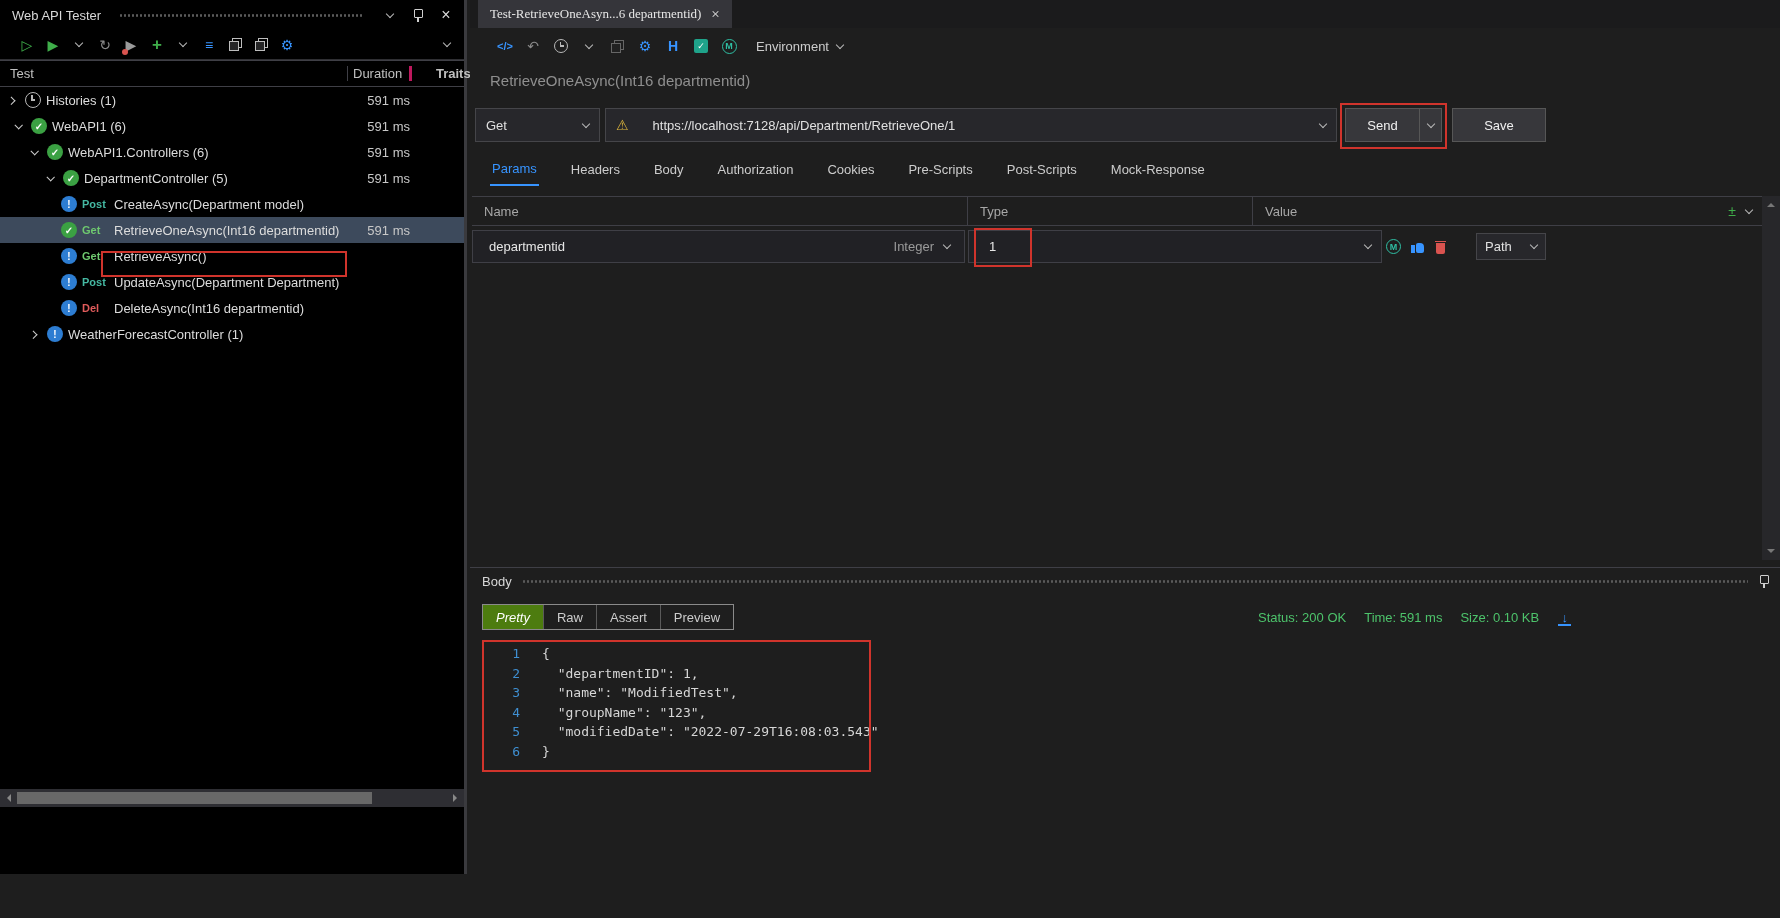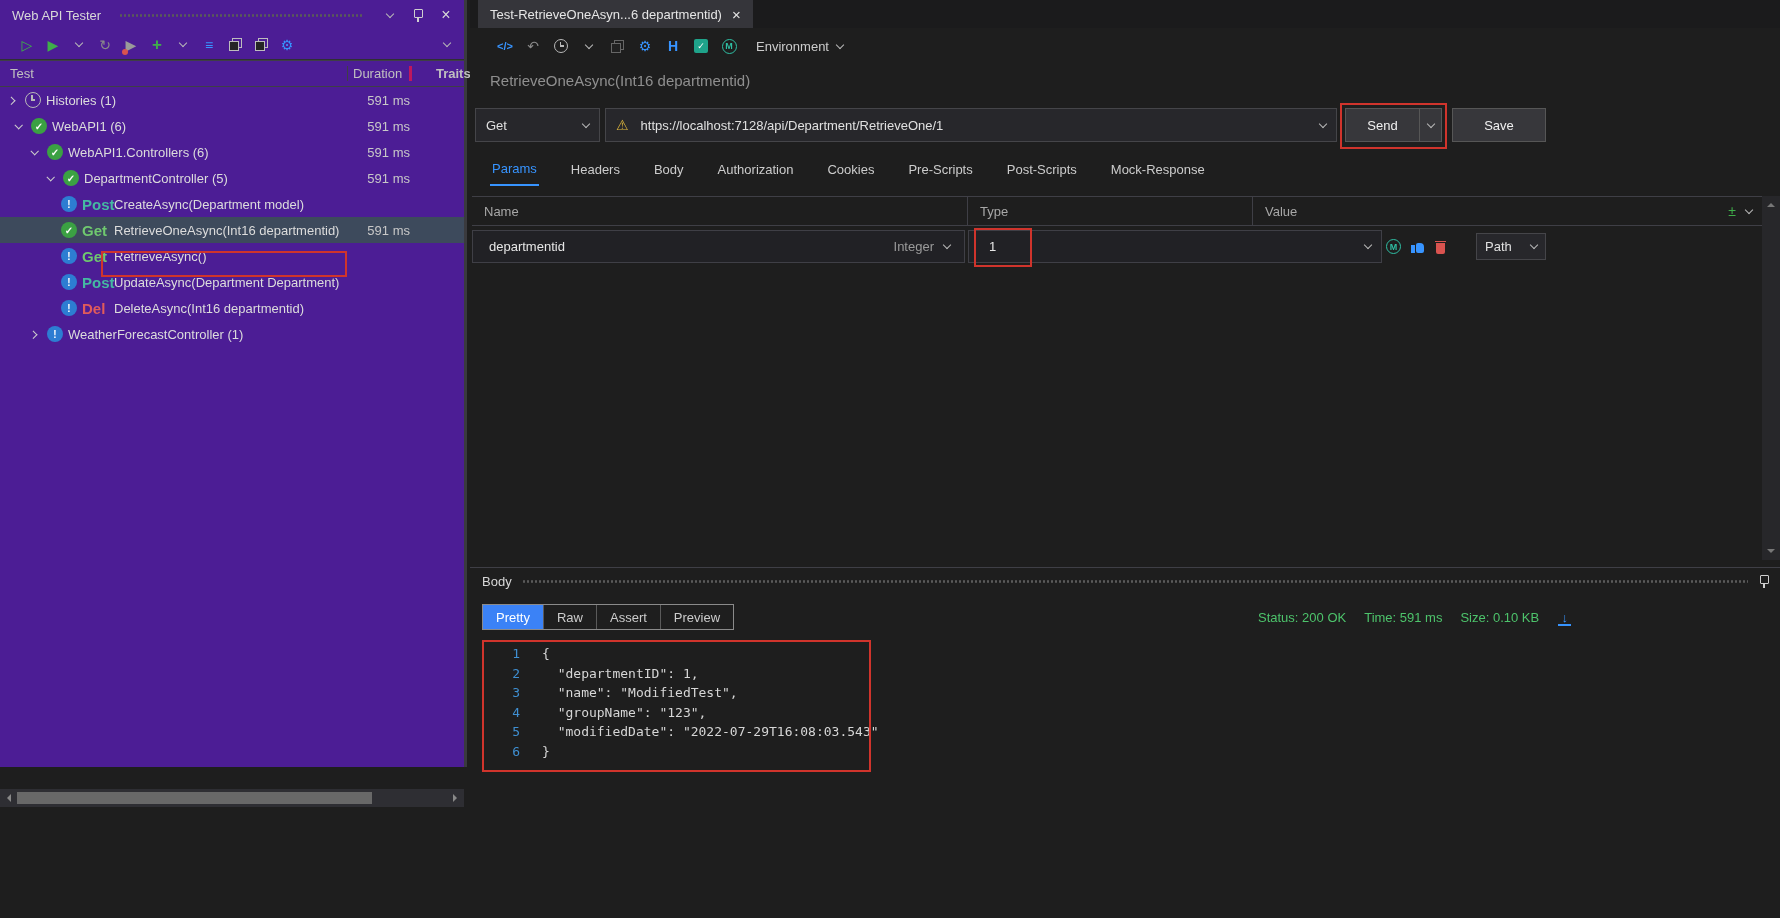--- a/index.html
+++ b/index.html
@@ -47,22 +47,22 @@
   .m-circle { width:15px; height:15px; border:1.4px solid #2fbfa4; border-radius:50%; color:#2fbfa4;
               display:inline-flex; align-items:center; justify-content:center;
               font-size:9px; font-weight:bold; flex:none; }
   .valid-icon { width:14px; height:14px; background:#1fa38a; border-radius:2px; color:#fff;
                 display:inline-flex; align-items:center; justify-content:center; font-size:9px; flex:none; }
   .download-icon { position:relative; width:15px; height:15px; color:#3794ff; font-weight:bold;
                    display:inline-flex; align-items:center; justify-content:center; font-size:13px; }
   .download-icon::after { content:""; position:absolute; left:1px; right:1px; bottom:-1px; height:2px; background:#3794ff; }
 
   
-  .left-panel { position:absolute; left:0; top:0; width:467px; height:767px;
-                background:#4c1d95; border-right:3px solid #3a3a3e; }
+  .left-panel { position:absolute; left:0; top:0; width:467px; height:874px;
+                background:#000000; border-right:3px solid #3a3a3e; }
   .panel-header { height:30px; display:flex; align-items:center; padding:0 8px 0 12px; gap:8px;
                   color:#d8d8d8; font-size:13px; }
   .panel-header .hbtn { width:20px; height:20px; display:flex; align-items:center; justify-content:center; }
   .lp-toolbar { height:30px; display:flex; align-items:center; padding:0 6px 0 16px; gap:4px;
                 border-bottom:1px solid #2f2f33; }
   .search-row { padding:4px 1px; }
   .search-row input { width:100%; height:24px; background:#1e1e1e; border:1px solid #3f3f46;
                       color:#cccccc; font-family:"Liberation Sans",sans-serif; font-size:13px; padding:0 8px; }
   .search-row input::placeholder { color:#8a8a8a; }
   .grid-header { height:27px; display:flex; align-items:center; border-top:1px solid #3f3f46;
@@ -78,37 +78,37 @@
                              border-bottom:1.5px solid #cccccc; transform:rotate(45deg) translateY(-1px); }
   .twisty.collapsed::before { content:""; width:5px; height:5px; border-right:1.5px solid #cccccc;
                               border-bottom:1.5px solid #cccccc; transform:rotate(-45deg) translateX(-1px); }
   .sticon { width:16px; height:16px; border-radius:50%; flex:none; display:inline-flex; align-items:center;
             justify-content:center; font-size:10px; font-weight:bold; color:#fff; margin:0 3px; }
   .sticon.pass { background:#3ba143; }
   .sticon.notrun { background:#2d7dd2; }
   .sticon.clock { background:transparent; border:1.6px solid #b8b8b8; position:relative; }
   .sticon.clock::before { content:""; position:absolute; left:5.4px; top:2px; width:1.5px; height:4.5px; background:#b8b8b8; }
   .sticon.clock::after  { content:""; position:absolute; left:5.4px; top:6px; width:4px; height:1.5px; background:#b8b8b8; }
-  .method { width:30px; flex:none; font-size:15px; font-weight:bold; }
+  .method { width:30px; flex:none; font-size:11px; font-weight:bold; }
   .method.m-post { color:#45b8a2; }
   .method.m-get { color:#6fc96f; }
   .method.m-del { color:#e05b5b; }
   .tlabel { white-space:nowrap; color:#dcdcdc; }
   .duration { position:absolute; left:350px; width:60px; text-align:right; color:#c8c8c8; }
   .hscroll { position:absolute; left:0; top:789px; width:464px; height:18px; background:#2e2e33; display:flex; }
   .hs-arrow { width:17px; height:18px; display:flex; align-items:center; justify-content:center; flex:none; }
   .tri-left { width:0; height:0; border:4px solid transparent; border-right-color:#888; margin-left:-3px; }
   .tri-right { width:0; height:0; border:4px solid transparent; border-left-color:#888; margin-right:-3px; }
   .tri-up { width:0; height:0; border:4px solid transparent; border-bottom-color:#777; margin-top:-3px; }
   .tri-down { width:0; height:0; border:4px solid transparent; border-top-color:#777; margin-bottom:-3px; }
   .hs-thumb { position:absolute; left:17px; top:3px; width:355px; height:12px; background:#686868; }
 
   
   .right-panel { position:absolute; left:470px; top:0; width:1310px; height:918px; background:#1e1e1e; }
-  .doc-tabbar { position:absolute; left:0; top:0; right:0; height:28px; background:#1b1b1c; }
+  .doc-tabbar { position:absolute; left:0; top:0; right:0; height:28px; background:#1b1b1c;font-family:Liberation Serif, serif; }
   .doc-tab { position:absolute; left:8px; top:0; height:28px; background:#35353a; color:#e6e6e6;
              display:flex; align-items:center; gap:10px; padding:0 12px; font-size:13px; }
   .toolbar2 { position:absolute; left:0; top:28px; right:0; height:36px; display:flex; align-items:center;
               padding-left:24px; gap:6px; }
   .env { display:flex; align-items:center; gap:8px; margin-left:10px; color:#cccccc; }
   .req-title { position:absolute; left:20px; top:72px; color:#8f8f8f; font-size:15px; }
   .dd { position:absolute; height:34px; background:#27272b; border:1px solid #454549; display:flex;
         align-items:center; padding:0 10px; gap:8px; color:#e0e0e0; }
   .method-dd { left:5px; top:108px; width:125px; justify-content:space-between; }
   .url-bar { left:135px; top:108px; width:732px; justify-content:flex-start; }
@@ -146,21 +146,21 @@
   .vscroll { position:absolute; right:0; top:196px; width:18px; height:364px; background:#27272a; }
   .vs-arrow { position:absolute; left:0; width:18px; height:17px; display:flex; align-items:center; justify-content:center; }
   .vs-top { top:0; } .vs-bottom { bottom:0; }
 
   .body-header { position:absolute; left:0; top:567px; right:0; height:27px; display:flex; align-items:center;
                  padding:0 10px 0 12px; border-top:1px solid #3f3f46; color:#d8d8d8; }
   .body-toolbar { position:absolute; left:12px; top:604px; right:12px; height:28px; }
   .seg-group { position:absolute; left:0; top:0; display:flex; border:1px solid #8a8a8a; height:26px; }
   .seg { padding:0 13px; display:flex; align-items:center; color:#cccccc; border-right:1px solid #5a5a5a; }
   .seg:last-child { border-right:none; }
-  .seg.active { background:#3b82f6; color:#ffffff; }
+  .seg.active { background:#4d7c0f; color:#ffffff;font-style:italic; }
   .status-group { position:absolute; left:776px; top:0; height:26px; display:flex; align-items:center; gap:18px;
                   color:#4dc36b; }
 
   .code { position:absolute; left:0; top:644px; font-family:"DejaVu Sans Mono", monospace; font-size:13px; }
   .code-line { display:flex; height:19.5px; align-items:center; }
   .ln { width:50px; text-align:right; color:#3f8fd1; flex:none; }
   .ct { margin-left:22px; white-space:pre; color:#d6d6d6; }
 
   
   .annotation { position:absolute; border:2px solid #d0342c; pointer-events:none; z-index:50; }
@@ -321,21 +321,21 @@
 
     <div class="req-title">RetrieveOneAsync(Int16 departmentid)</div>
 
     <div class="dd method-dd">
       <span>Get</span>
       <span class="chev"></span>
     </div>
 
     <div class="dd url-bar">
       <span class="warn">⚠</span>
-      <span style="margin-left:4px;">https://localhost:7128/api/Department/RetrieveOne/1</span>
+      <span style="margin-left:16px;">https://localhost:7128/api/Department/RetrieveOne/1</span>
       <span class="spacer"></span>
       <span class="chev"></span>
     </div>
 
     <div class="btn send-btn">
       <span>Send</span>
     </div>
     <div class="btn send-split">
         <span class="chev"></span>
       </div>

